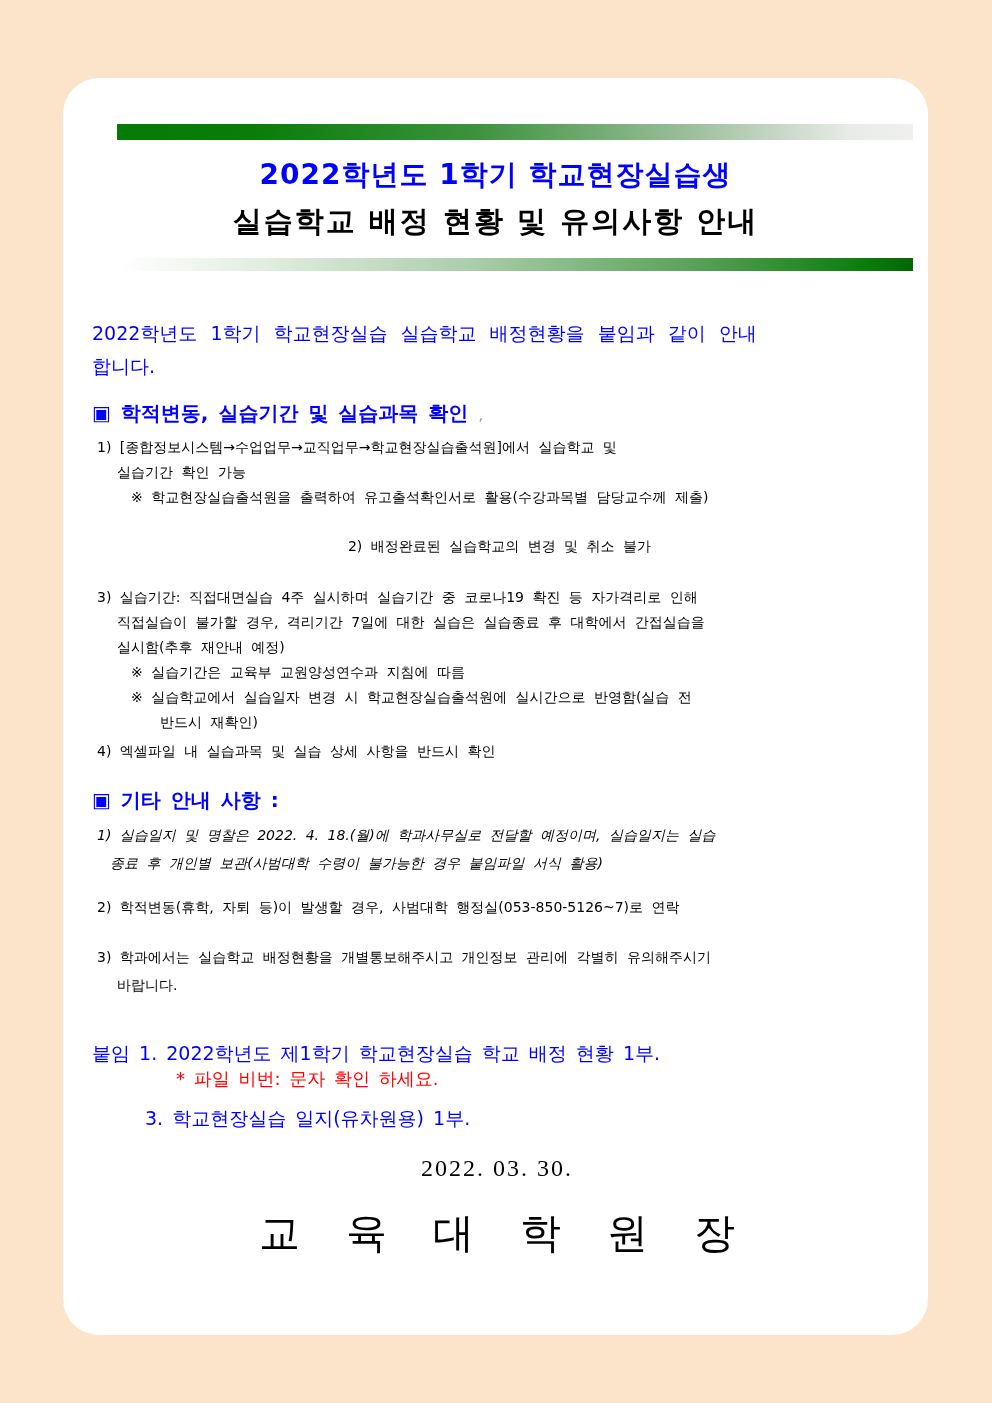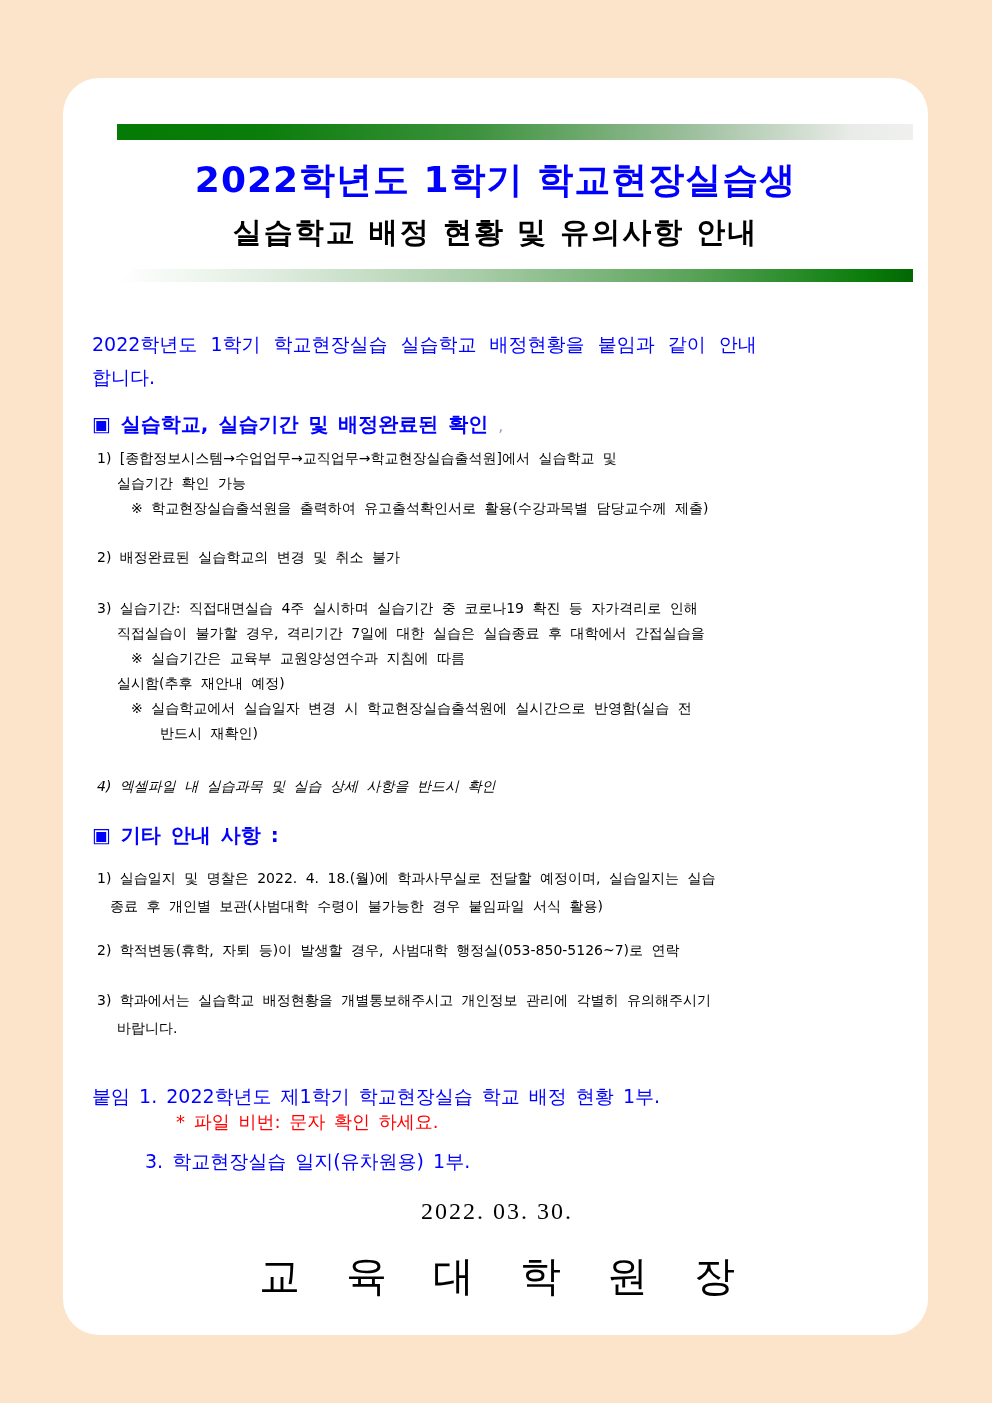--- a/index.html
+++ b/index.html
@@ -35,21 +35,21 @@
   .bar-bottom{
     height:13px;
     margin-top:16px;
     background:linear-gradient(90deg,#ffffff 0%,#e2eee2 18%,#a9cda9 45%,#5aa35a 72%,#0a7d0a 94%,#036703 100%);
     clip-path:polygon(16px 0,100% 0,100% 100%,0 100%);
   }
   .title-blue{
     margin-top:16px;
     text-align:center;
     color:#0000ff;
-    font-size:36px;
+    font-size:28px;
     font-weight:bold;
     letter-spacing:1px;
   }
   .title-black{
     margin-top:8px;
     text-align:center;
     color:#000000;
     font-size:29px;
     font-weight:bold;
     letter-spacing:2px;
@@ -86,24 +86,24 @@
     line-height:25px;
     word-spacing:4px;
   }
   .item .ln{white-space:nowrap;}
   .ind0{padding-left:5px;}   
   .ind1{padding-left:25px;}  
   .ind2{padding-left:39px;}  
   .ind3{padding-left:68px;}  
   .ind-other{padding-left:18px;}
   .m-item1{margin-top:8px;}
-  .m-item2{margin-top:24px;}
+  .m-item2{margin-top:24px;text-align:center;}
   .m-item3{margin-top:26px;}
-  .m-item4{margin-top:28px;font-style:italic;}
-  .m-other1{margin-top:16px;}
+  .m-item4{margin-top:4px;}
+  .m-other1{margin-top:8px;font-style:italic;}
   .m-other2{margin-top:16px;}
   .m-other3{margin-top:22px;}
   .other{line-height:28px;}
   .attachments{
     margin-top:42px;
     font-size:19px;
     line-height:25px;
     color:#0000ff;
     word-spacing:3px;
   }
@@ -152,38 +152,38 @@
     <div class="bar bar-bottom"></div>
 
     <div class="body-area">
 
       <div class="intro blue">
         <div class="ln">2022학년도 1학기 학교현장실습 실습학교 배정현황을 붙임과 같이 안내</div>
         <div class="ln">합니다.</div>
       </div>
 
       <div class="sec-heading sec1">
-        <span>▣  실습학교, 실습기간 및 배정완료된 확인</span><span class="tail-mark">,</span>
+        <span>▣  학적변동, 실습기간 및 실습과목 확인</span><span class="tail-mark">,</span>
       </div>
 
       <div class="item m-item1">
         <div class="ln ind0">1) [종합정보시스템→수업업무→교직업무→학교현장실습출석원]에서 실습학교 및</div>
         <div class="ln ind1">실습기간 확인 가능</div>
         <div class="ln ind2">※ 학교현장실습출석원을 출력하여 유고출석확인서로 활용(수강과목별 담당교수께 제출)</div>
       </div>
 
       <div class="item m-item2">
         <div class="ln ind0">2) 배정완료된 실습학교의 변경 및 취소 불가</div>
       </div>
 
       <div class="item m-item3">
         <div class="ln ind0">3) 실습기간: 직접대면실습 4주 실시하며 실습기간 중 코로나19 확진 등 자가격리로 인해</div>
         <div class="ln ind1">직접실습이 불가할 경우, 격리기간 7일에 대한 실습은 실습종료 후 대학에서 간접실습을</div>
+        <div class="ln ind1">실시함(추후 재안내 예정)</div>
         <div class="ln ind2">※ 실습기간은 교육부 교원양성연수과 지침에 따름</div>
-        <div class="ln ind1">실시함(추후 재안내 예정)</div>
         <div class="ln ind2">※ 실습학교에서 실습일자 변경 시 학교현장실습출석원에 실시간으로 반영함(실습 전</div>
         <div class="ln ind3">반드시 재확인)</div>
       </div>
 
       <div class="item m-item4">
         <div class="ln ind0">4) 엑셀파일 내 실습과목 및 실습 상세 사항을 반드시 확인</div>
       </div>
 
       <div class="sec-heading sec2">
         <span>▣  기타 안내 사항 :</span>

